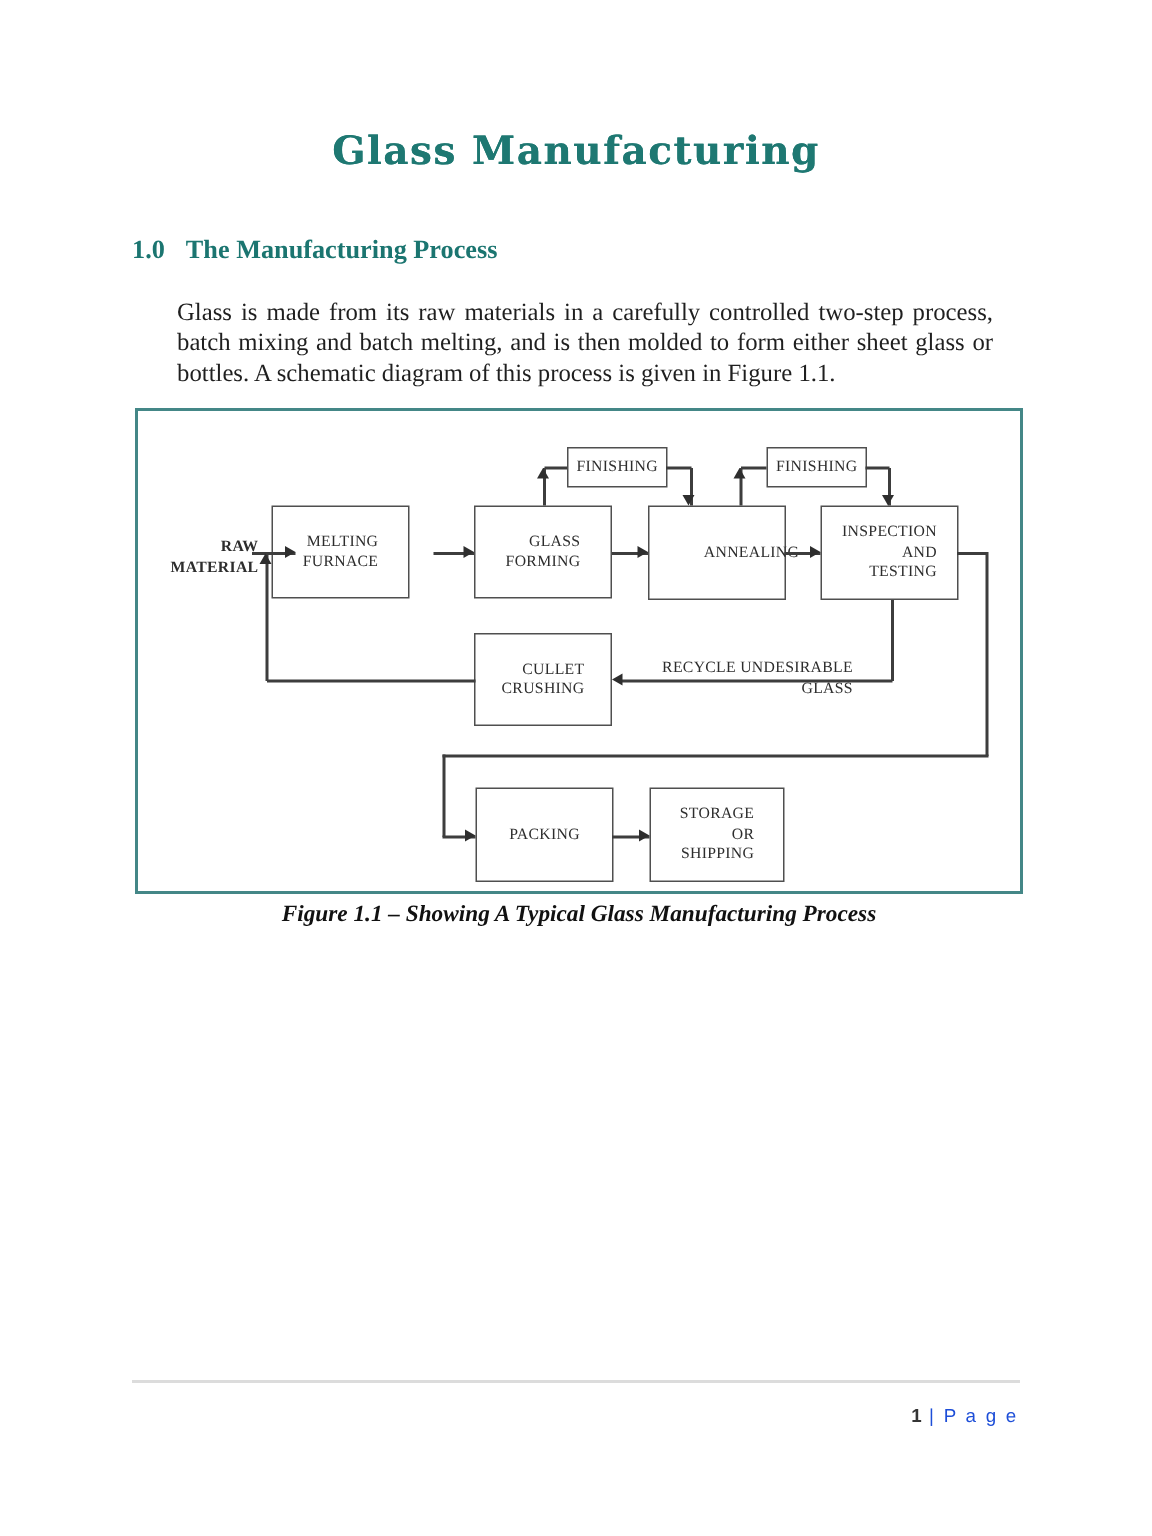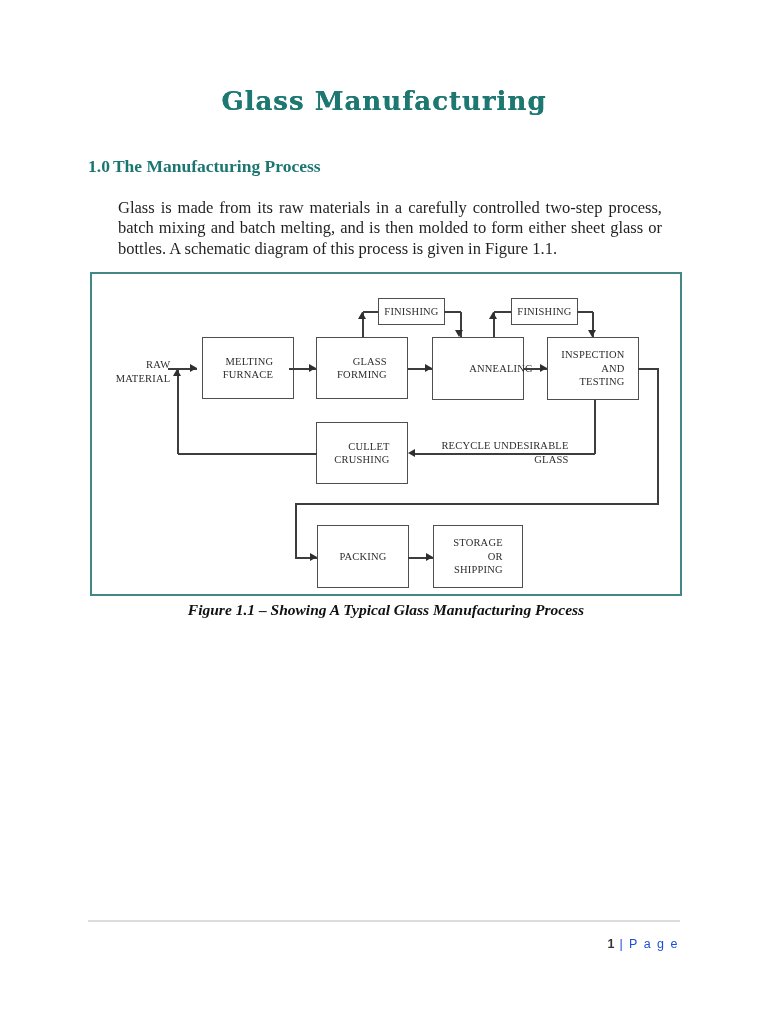--- a/index.html
+++ b/index.html
@@ -5,21 +5,21 @@
   html,body{margin:0;padding:0;background:#ffffff;}
   .page{position:relative;width:768px;height:1012px;background:#ffffff;overflow:hidden;
         font-family:"Liberation Serif",serif;color:#222;}
 
   .doc-title{position:absolute;top:86px;left:0;width:768px;text-align:center;
              font-family:"DejaVu Serif",serif;font-weight:700;font-size:26px;
              letter-spacing:1px;color:#1e7872;text-shadow:0 0 .4px #1e7872;}
 
   .section-heading{position:absolute;top:156px;left:88px;font-size:17.5px;font-weight:700;
                    color:#1b7570;}
-  .section-heading .h-num{margin-right:3px;}
+  .section-heading .h-num{margin-right:14px;}
 
   .body-par{position:absolute;top:181px;left:118px;width:544px;font-size:16.5px;
             line-height:20.5px;text-align:justify;color:#1f1f1f;}
 
   
   .frame{position:absolute;left:90px;top:272px;width:588px;height:320px;
          border:2px solid #448787;background:#fff;}
   .node{position:absolute;box-sizing:border-box;border:1.5px solid #4f4f4f;background:#fff;
         display:flex;align-items:center;justify-content:center;}
   .node span,.flabel span{white-space:pre-line;text-align:right;font-size:10.5px;
@@ -51,30 +51,30 @@
   <div class="doc-title">Glass Manufacturing</div>
 
   <div class="section-heading">
     <span class="h-num">1.0</span><span class="h-text">The Manufacturing Process</span>
   </div>
 
   <p class="body-par">Glass is made from its raw materials in a carefully controlled two-step process, batch mixing and batch melting, and is then molded to form either sheet glass or bottles. A schematic diagram of this process is given in Figure 1.1.</p>
 
   <div class="frame">
 
-    <div class="flabel" style="left:8px;top:84px;width:86px;">
+    <div class="flabel" style="left:8px;top:84px;width:86px;font-weight:bold;">
       <span>RAW
 MATERIAL</span>
       </div>
     <div class="flabel" style="left:330px;top:165px;width:166px;">
       <span>RECYCLE UNDESIRABLE
 GLASS</span>
       </div>
 
-    <div class="node" style="left:110px;top:63px;width:92px;height:62px;">
+    <div class="node" style="left:89px;top:63px;width:92px;height:62px;">
       <span>MELTING
 FURNACE</span>
       </div>
     <div class="node" style="left:224px;top:63px;width:92px;height:62px;">
       <span>GLASS
 FORMING</span>
       </div>
     <div class="node" style="left:340px;top:63px;width:92px;height:63px;padding-left:46px;">
       <span>ANNEALING</span>
       </div>

